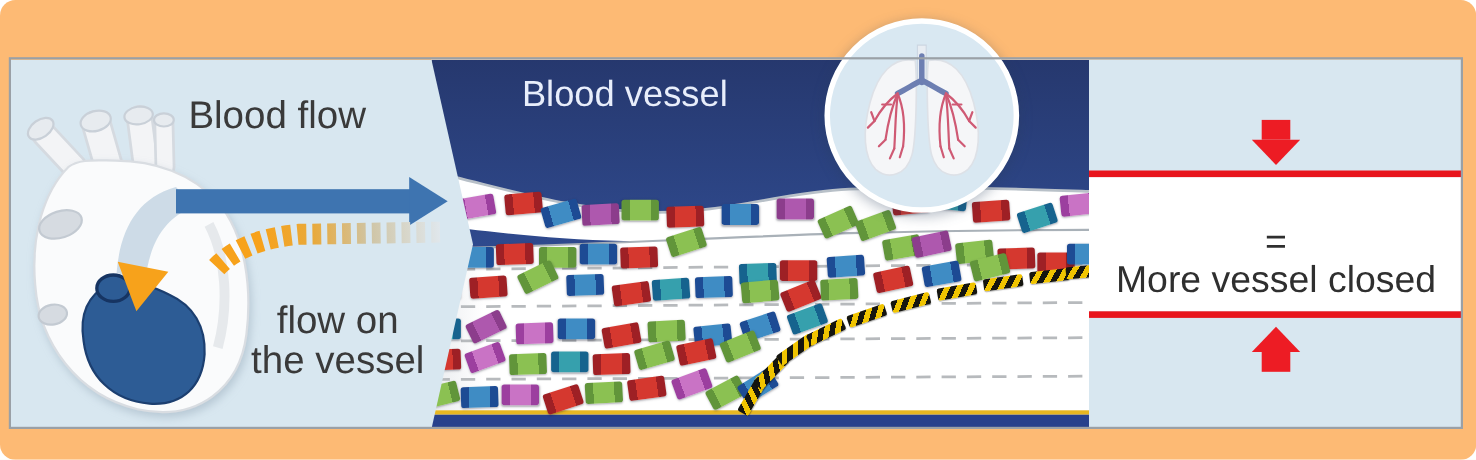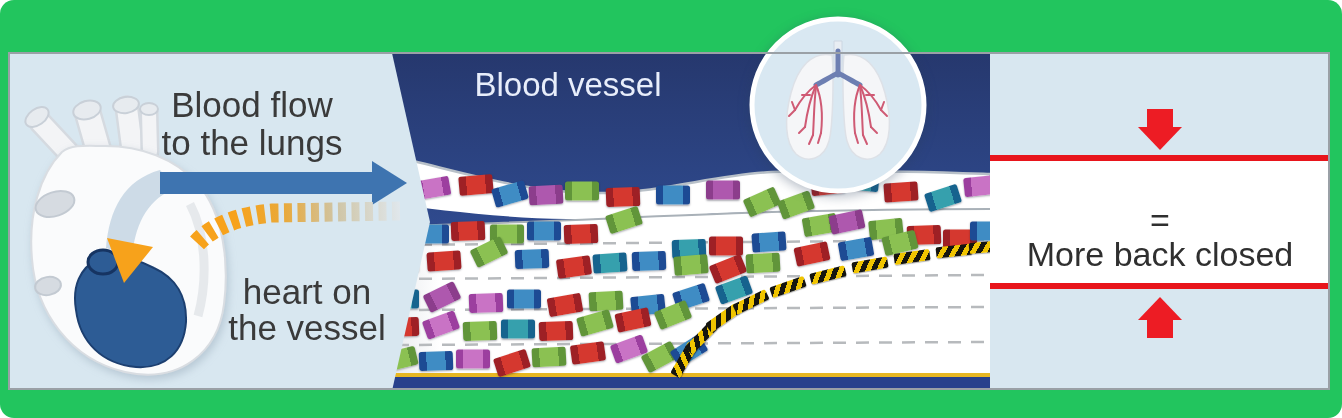--- a/index.html
+++ b/index.html
@@ -1,16 +1,16 @@
 <!DOCTYPE html>
 <html><head>
 <meta charset="utf-8">
 <style>
   html,body{margin:0;padding:0;background:#ffffff;}
-  .canvas{position:relative;width:1342px;height:418px;background:#22c55e;border-radius:14px;overflow:hidden;font-family:"Liberation Sans",sans-serif;}
+  .canvas{position:relative;width:1342px;height:418px;background:#fdba74;border-radius:14px;overflow:hidden;font-family:"Liberation Sans",sans-serif;}
 
   
   .frame-border{position:absolute;left:8px;top:52px;width:1322px;height:338px;border:2px solid #9aa0a6;box-sizing:border-box;z-index:7;pointer-events:none;}
 
   
   .panel-left{position:absolute;left:10px;top:54px;width:382px;height:292px;z-index:3;padding-left:32px;}
   .chev-bg{position:absolute;left:0;top:0;width:420px;height:336px;background:#d8e7f0;clip-path:polygon(0 0,91% 0,100% 50%,91% 100%,0 100%);}
   .heart-svg{position:absolute;left:0;top:0;width:430px;height:336px;overflow:visible;}
   .bf-label{position:absolute;left:92px;top:32px;width:300px;text-align:center;font-size:35px;line-height:38px;font-weight:500;color:#3a3a3a;}
   .pr-label{position:absolute;left:157px;top:184px;width:280px;text-align:center;font-size:35px;line-height:36px;font-weight:500;color:#3a3a3a;}
@@ -169,21 +169,21 @@
     <div class="band"></div>
     <div class="redline top"></div>
     <div class="redline bottom"></div>
     <div class="arr-shaft shaft-down"></div>
     <div class="head-down"></div>
     <div class="head-up"></div>
     <div class="arr-shaft shaft-up"></div>
     <div class="caption">
       <br>
       <span>=</span><br>
-      <span>More back closed</span>
+      <span>More vessel closed</span>
     </div>
   </div>
 
   <div class="panel-left">
     <div class="chev-bg"></div>
 
     <svg class="heart-svg" viewBox="0 0 430 336">
       <defs>
         <linearGradient id="gdash" gradientUnits="userSpaceOnUse" x1="390" y1="157" x2="180" y2="170">
           <stop offset="0" stop-color="#e0e7ec"></stop>
@@ -228,25 +228,24 @@
         <rect x="150" y="118" width="214" height="22" fill="#3e74b0"></rect>
         <path d="M362,107 L397,129 L362,151 Z" fill="#3e74b0"></path>
       </g>
 
       <path fill="none" stroke="url(#gdash)" stroke-width="19" stroke-dasharray="8 5.5" d="M390,157 L262,159 C 228,162 202,172 186,190"></path>
       <path fill="#f7a21b" d="M97,184 L143,193 L114,229 Z"></path>
     </svg>
 
     <div class="bf-label">
       <span>Blood flow</span><br>
-      <span>to the lungs</span>
     </div>
     <div class="pr-label">
       <br>
-      <span>heart on</span><br>
+      <span>flow on</span><br>
       <span>the vessel</span>
     </div>
   </div>
 
   <div class="lungs-badge">
     <svg viewBox="0 0 180 180">
       <circle cx="90" cy="90" r="86" fill="#d9e8f2" stroke="#ffffff" stroke-width="5"></circle>
       <path d="M86,26 L94,26 L94,60 L86,60 Z" fill="#e8edf3" stroke="#ccd6e2" stroke-width="1"></path>
       <path d="M84,40 C64,36 50,52 43,78 C36,104 37,128 48,139 C60,149 76,144 81,126 C85,112 86,58 84,40 Z" fill="#f5f6f8" stroke="#dde1e7" stroke-width="1.5"></path>
       <path d="M96,40 C116,36 130,52 137,78 C144,104 143,128 132,139 C120,149 104,144 99,126 C95,112 94,58 96,40 Z" fill="#f5f6f8" stroke="#dde1e7" stroke-width="1.5"></path>

